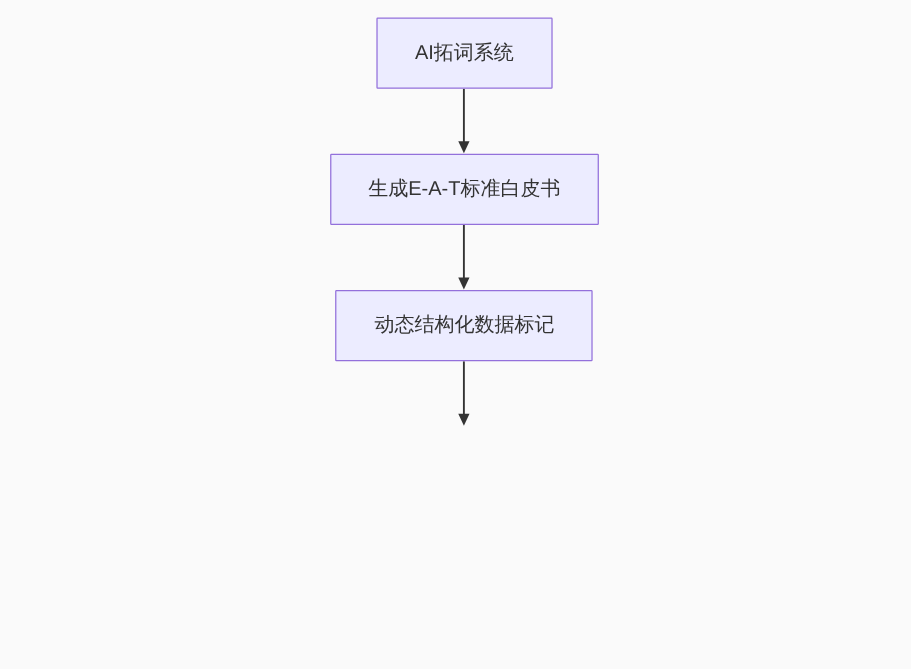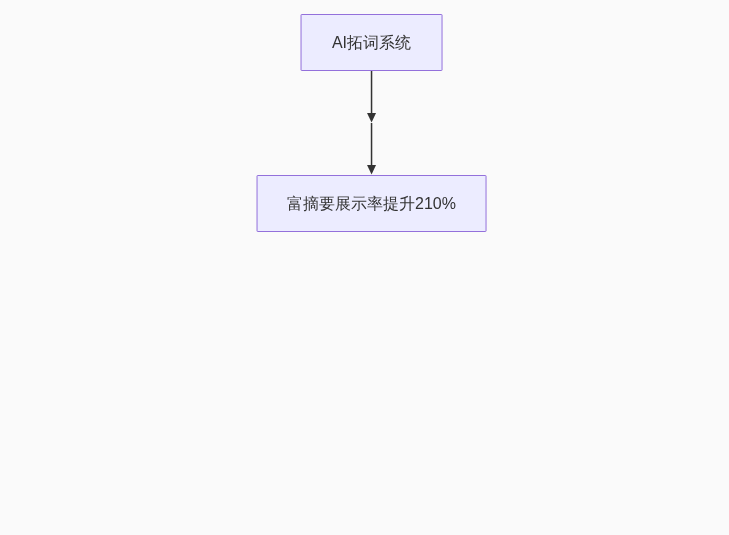--- a/index.html
+++ b/index.html
@@ -71,28 +71,34 @@
     <div class="flow-node">
       <span class="node-label">AI拓词系统</span>
     </div>
     <svg class="connector" width="14" height="52" viewBox="0 0 14 52" xmlns="http://www.w3.org/2000/svg">
       <line x1="7" y1="0" x2="7" y2="43"></line>
       <polygon points="2.5,42 11.5,42 7,51.5"></polygon>
     </svg>
   </div>
 
 
-
   <div class="node-wrap">
+    <div class="flow-node">
+      <span class="node-label">生成E-A-T标准白皮书</span>
+    </div>
     <svg class="connector" width="14" height="52" viewBox="0 0 14 52" xmlns="http://www.w3.org/2000/svg">
       <line x1="7" y1="0" x2="7" y2="43"></line>
       <polygon points="2.5,42 11.5,42 7,51.5"></polygon>
     </svg>
   </div>
 
   <div class="node-wrap">
     <div class="flow-node">
-      <span class="node-label">富摘要展示率提升210%</span>
+      <span class="node-label">动态结构化数据标记</span>
     </div>
+    <svg class="connector" width="14" height="52" viewBox="0 0 14 52" xmlns="http://www.w3.org/2000/svg">
+      <line x1="7" y1="0" x2="7" y2="43"></line>
+      <polygon points="2.5,42 11.5,42 7,51.5"></polygon>
+    </svg>
+  </div>
 
-  </div>
 </div>
 </div>
 
 </body></html>

